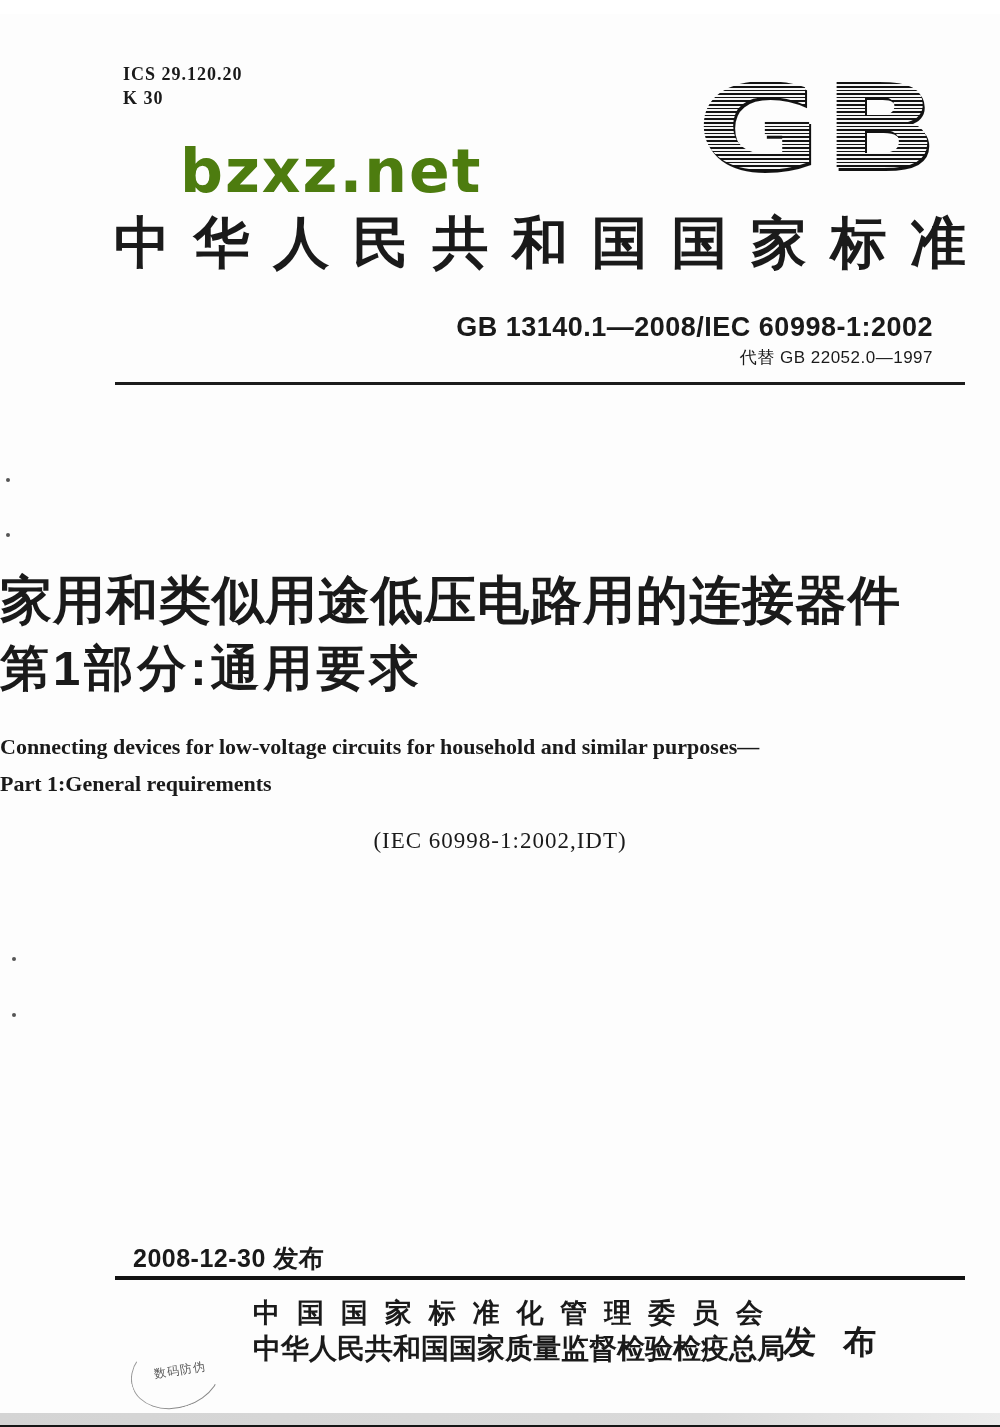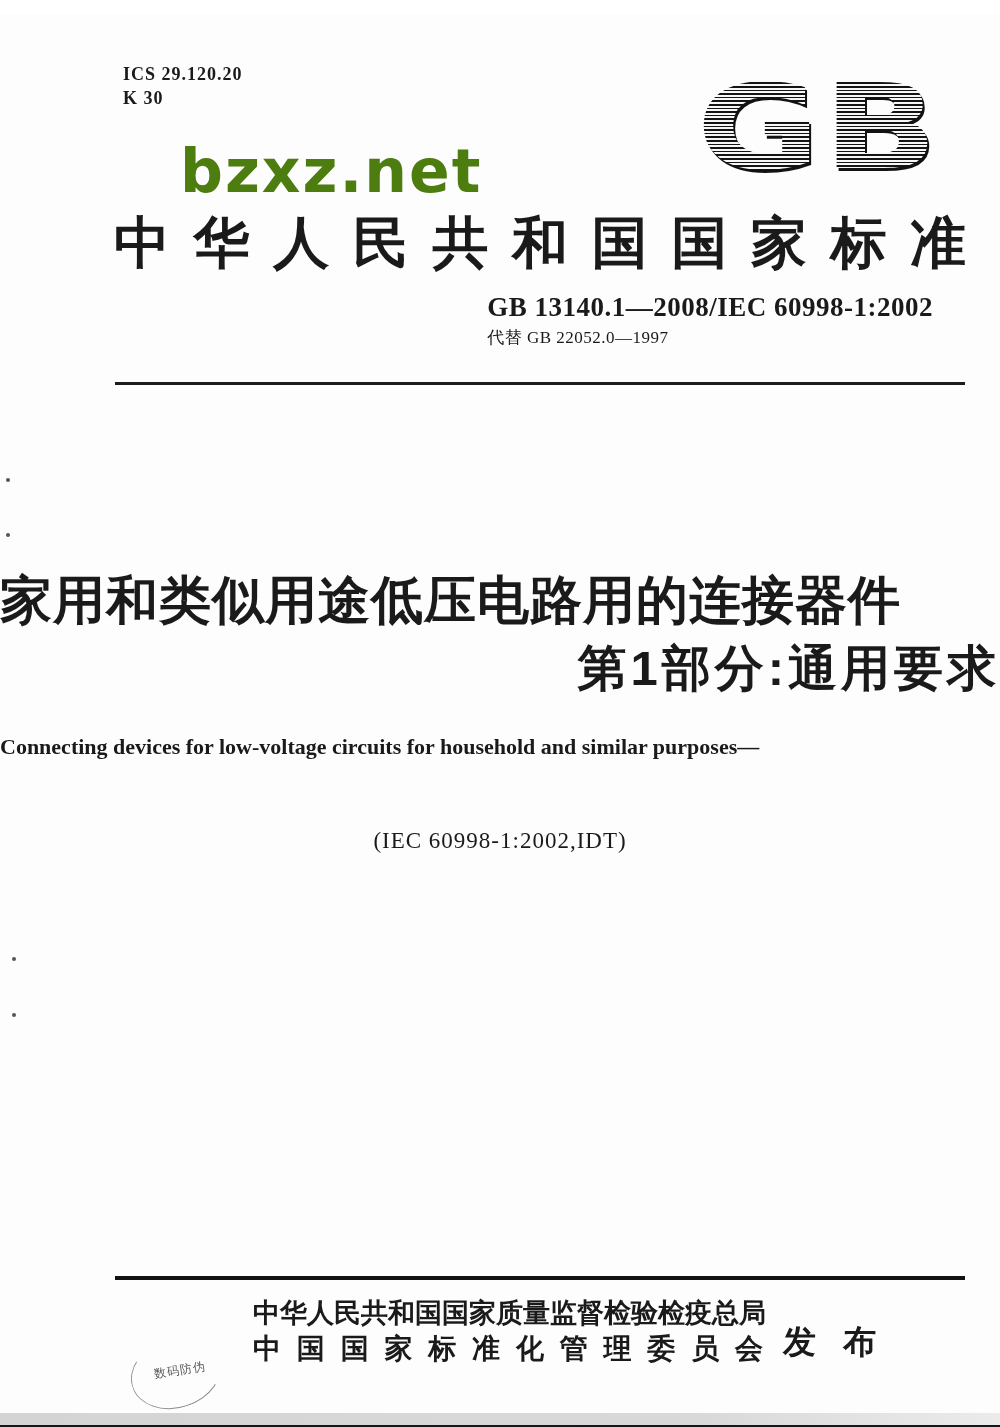--- a/index.html
+++ b/index.html
@@ -58,40 +58,40 @@
   .header-title {
     position: absolute; left: 114px; top: 196px; width: 852px;
     font-family: Liberation Serif, serif;
     font-weight: bold; font-size: 56px; line-height: 1.2;
     text-align: justify; text-align-last: justify; text-justify: inter-character;
     white-space: nowrap;
   }
 
   
   .code-block {
-    position: absolute; right: 67px; top: 278px; text-align: left;
-    font-family: Liberation Serif, serif;
+    position: absolute; right: 67px; top: 298px; text-align: right;
+    font-family: Liberation Sans, sans-serif;
   }
   .code-number { font-weight: bold; font-size: 27px; letter-spacing: 0.5px; }
   .code-replaces { font-size: 17px; margin-top: 3px; letter-spacing: 0.5px; }
 
   .rule-top {
     position: absolute; left: 115px; top: 368px; width: 850px; height: 3px;
     background: #1c1c1c;
   }
 
   
   .cn-title-1 {
     position: absolute; left: 0; top: 552px; width: 100%;
     font-weight: bold; font-size: 52px;
     letter-spacing: 1px;
   }
   .cn-title-2 {
     position: absolute; left: 0; top: 622px; width: 100%;
-    text-align: right; font-weight: bold; font-size: 49px;
+    text-align: left; font-weight: bold; font-size: 49px;
     letter-spacing: 4px;
   }
 
   
   .en-title-1, .en-title-2 {
     position: absolute; left: 0; width: 100%; text-align: left;
     font-family: "Liberation Serif", "DejaVu Serif", serif;
     font-weight: bold; font-size: 22px;
   }
   .en-title-1 { top: 720px; }
@@ -201,36 +201,38 @@
     <div class="code-number">GB 13140.1—2008/IEC 60998-1:2002</div>
     <div class="code-replaces">代替 GB 22052.0—1997</div>
   </div>
 
   <div class="rule-top"></div>
 
   <div class="cn-title-1">家用和类似用途低压电路用的连接器件</div>
   <div class="cn-title-2">第1部分:通用要求</div>
 
   <div class="en-title-1">Connecting devices for low-voltage circuits for household and similar purposes—</div>
+  <div class="en-title-2">Part 1:General requirements</div>
 
   <div class="idt-line">(IEC 60998-1:2002,IDT)</div>
 
   <div class="margin-dot dot-1"></div>
   <div class="margin-dot dot-2"></div>
   <div class="margin-dot dot-3"></div>
   <div class="margin-dot dot-4"></div>
 
   <div class="dates-row">
+    <span>2008-12-30 发布</span>
   </div>
 
   <div class="rule-bottom"></div>
 
   <div class="publisher-block">
+    <div class="publisher-line">中国国家标准化管理委员会</div>
     <div class="publisher-line">中华人民共和国国家质量监督检验检疫总局</div>
-    <div class="publisher-line">中国国家标准化管理委员会</div>
   </div>
   <div class="publish-label">发 布</div>
 
   <div class="stamp">
     <span class="stamp-text">数码防伪</span>
     <div class="stamp-arc"></div>
   </div>
 
   <div class="strip-gray"></div>
   <div class="strip-black"></div>

